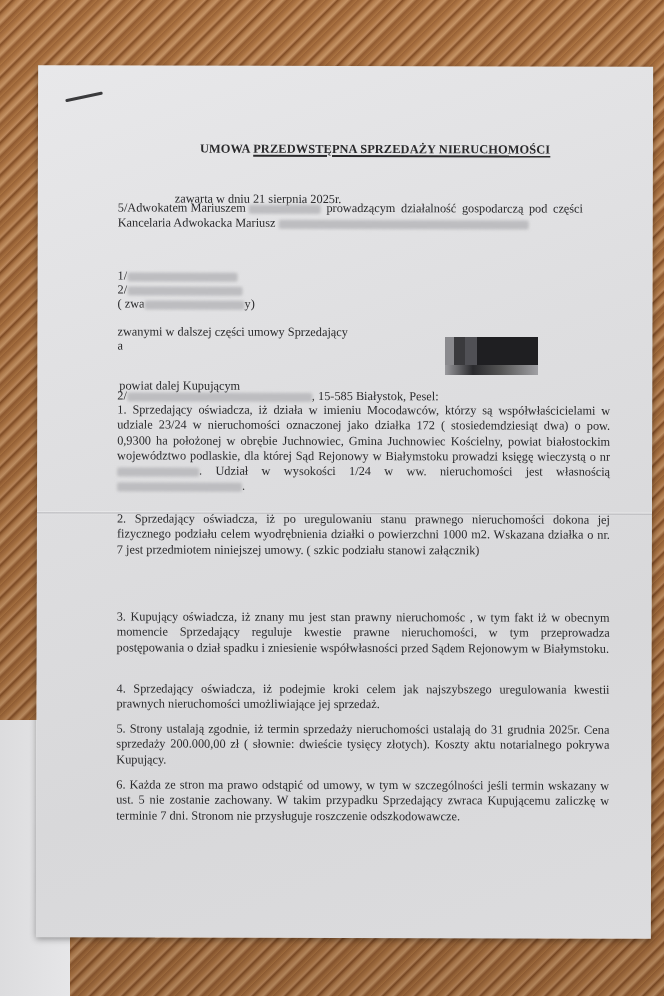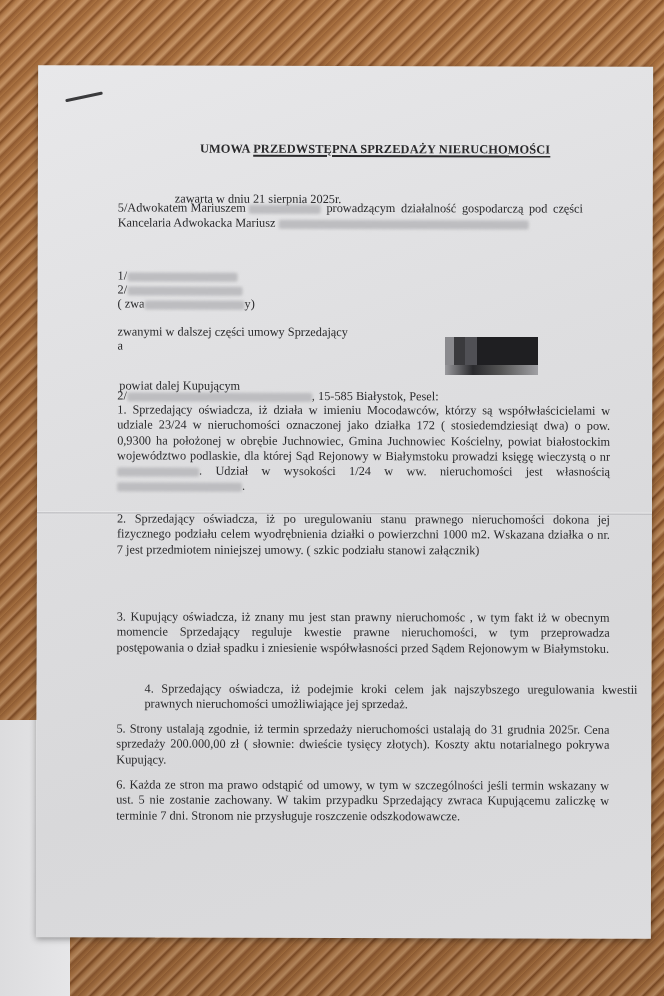--- a/index.html
+++ b/index.html
@@ -101,18 +101,18 @@
   </div>
 
   <div class="text" style="left:82px; top:313px;">powiat dalej Kupującym</div>
 
   <div class="para" style="top:337px;">
     <span>1. Sprzedający oświadcza, iż działa w imieniu Mocodawców, którzy są współwłaścicielami w udziale 23/24 w nieruchomości oznaczonej jako działka 172 ( stosiedemdziesiąt dwa) o pow. 0,9300 ha położonej w obrębie Juchnowiec, Gmina Juchnowiec Kościelny, powiat białostockim województwo podlaskie, dla której Sąd Rejonowy w Białymstoku prowadzi księgę wieczystą o nr </span><span class="blur" style="width:82px"></span><span>. Udział w wysokości 1/24 w ww. nieruchomości jest własnością </span><span class="blur" style="width:125px"></span><span>.</span>
   </div>
 
   <div class="para" style="top:446px;">2. Sprzedający oświadcza, iż po uregulowaniu stanu prawnego nieruchomości dokona jej fizycznego podziału celem wyodrębnienia działki o powierzchni 1000 m2. Wskazana działka o nr.  7 jest przedmiotem niniejszej umowy. ( szkic podziału stanowi załącznik)</div>
   <div class="para" style="top:544px;">3. Kupujący oświadcza, iż znany mu jest stan prawny nieruchomośc , w tym fakt iż w obecnym momencie Sprzedający reguluje kwestie prawne nieruchomości, w tym przeprowadza postępowania o dział spadku i zniesienie współwłasności przed Sądem Rejonowym w Białymstoku.</div>
-  <div class="para" style="top:616px;margin-left:28px;">4. Sprzedający oświadcza, iż podejmie kroki celem jak najszybszego uregulowania kwestii prawnych nieruchomości umożliwiające jej sprzedaż.</div>
+  <div class="para" style="top:616px;">4. Sprzedający oświadcza, iż podejmie kroki celem jak najszybszego uregulowania kwestii prawnych nieruchomości umożliwiające jej sprzedaż.</div>
   <div class="para" style="top:656px;">5. Strony ustalają zgodnie, iż termin sprzedaży nieruchomości ustalają do 31 grudnia 2025r. Cena sprzedaży 200.000,00 zł ( słownie: dwieście tysięcy złotych). Koszty aktu notarialnego pokrywa Kupujący.</div>
   <div class="para" style="top:712px;">6. Każda ze stron ma prawo odstąpić od umowy, w tym w szczególności jeśli termin wskazany w ust. 5 nie zostanie zachowany. W takim przypadku Sprzedający zwraca Kupującemu zaliczkę w terminie 7 dni. Stronom nie przysługuje roszczenie odszkodowawcze.</div>
 </div>
 
 <div class="redact"></div>
 
 </body></html>

